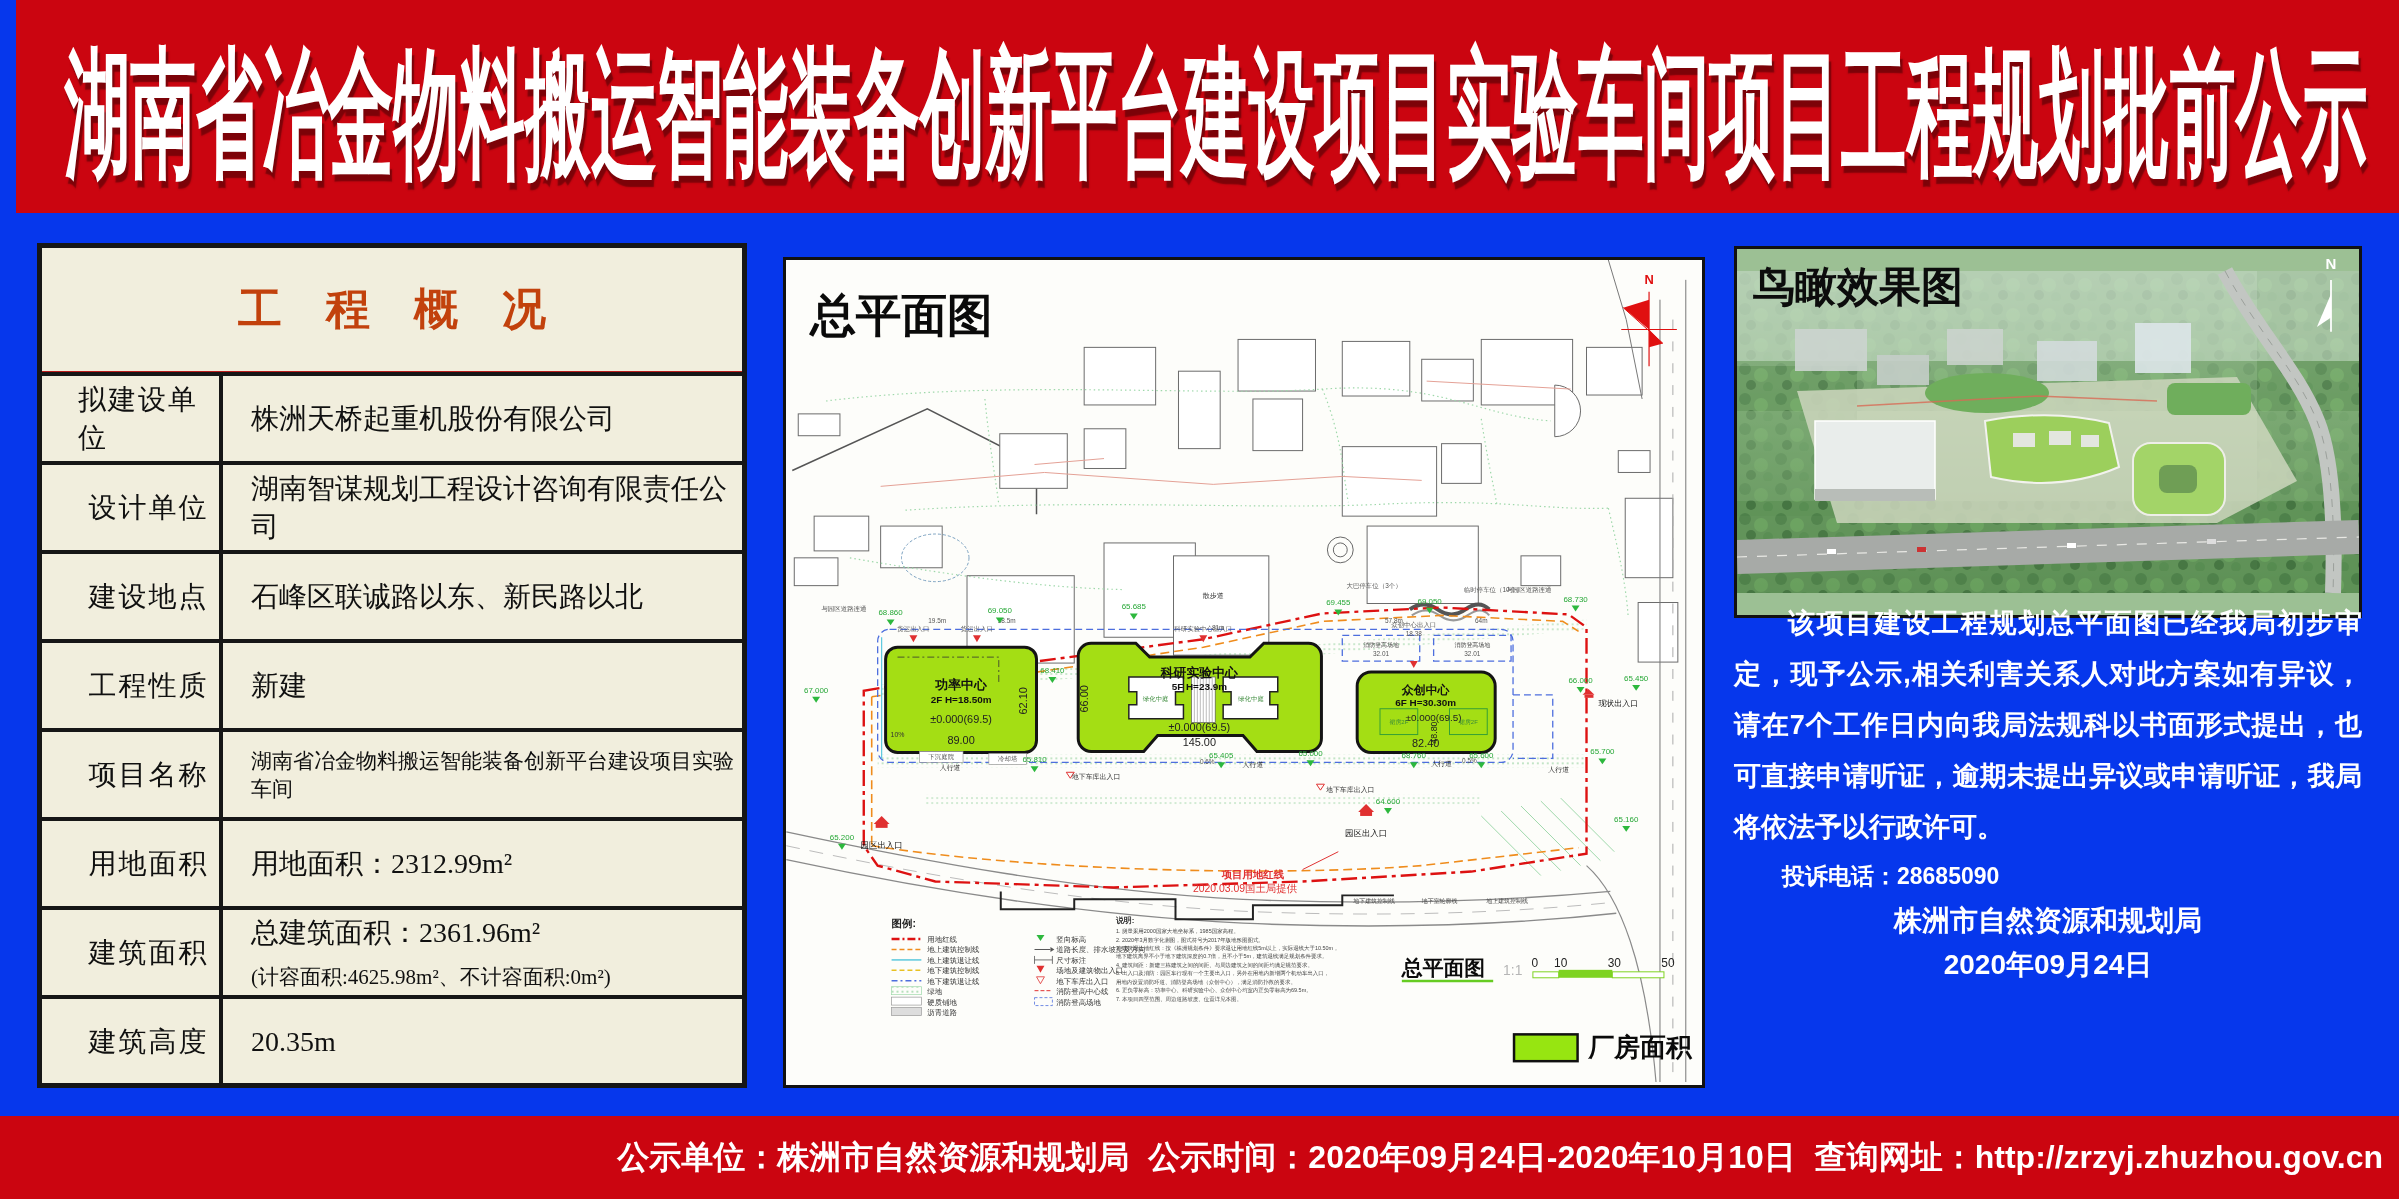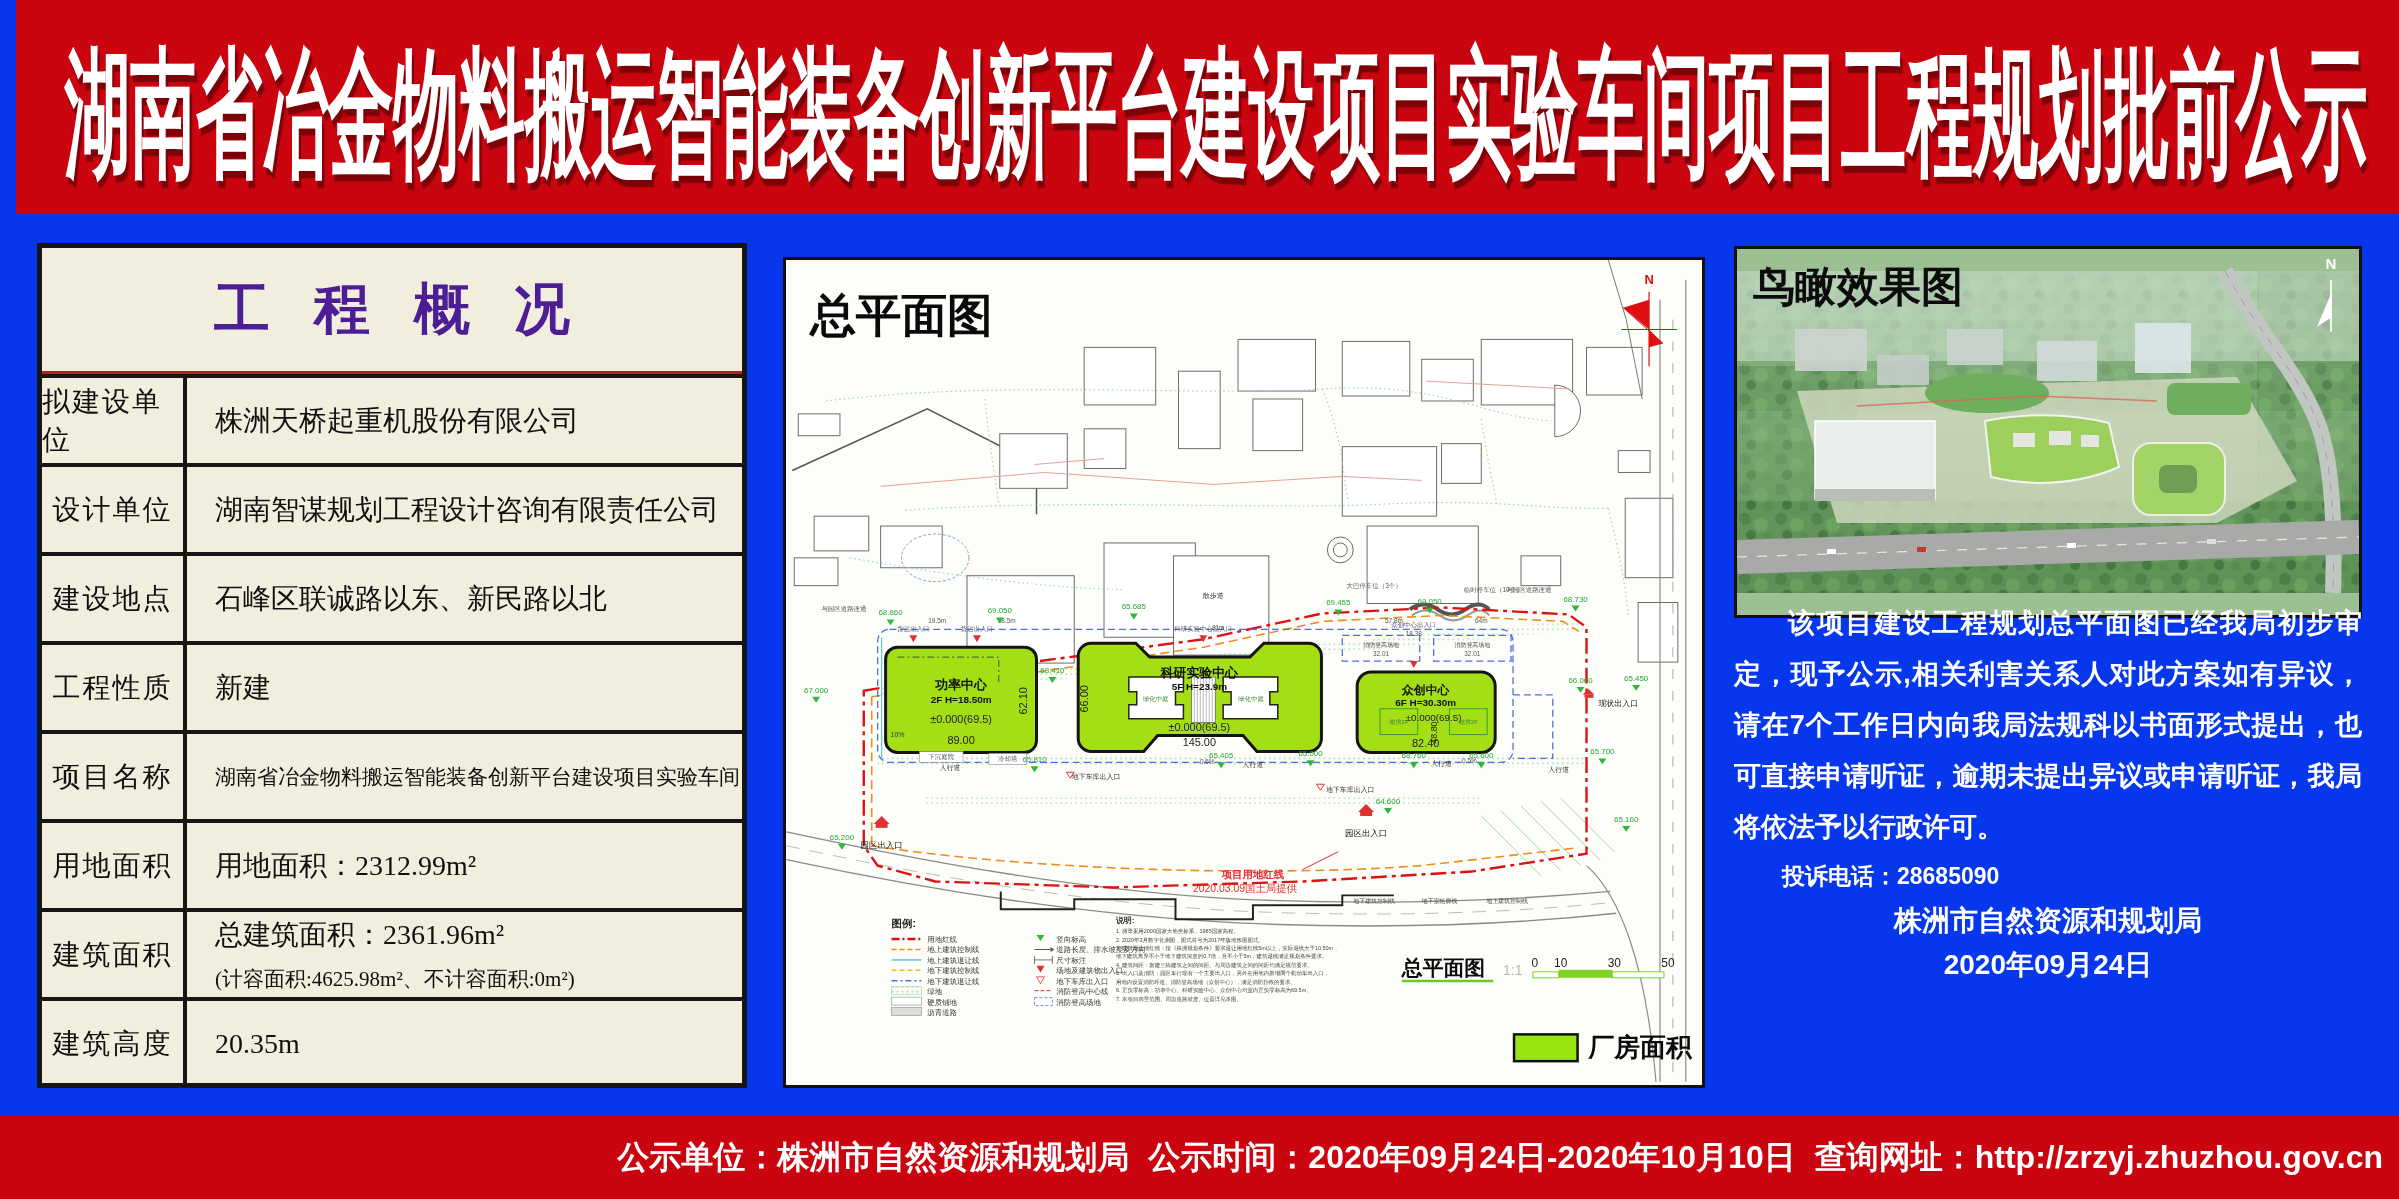--- a/index.html
+++ b/index.html
@@ -7,23 +7,23 @@
           font-family:"Liberation Sans",sans-serif;}
   
   .banner{position:absolute;left:16px;top:0;width:2399px;height:213px;background:#cb0510;
           display:flex;align-items:center;justify-content:center;}
   .banner-title{color:#ffffff;font-weight:900;font-size:140px;white-space:nowrap;
           transform:scaleX(0.47);transform-origin:center;letter-spacing:0;
           padding-top:18px;text-shadow:5px 7px 2px rgba(45,0,0,.5);}
   
   .overview{position:absolute;left:37px;top:243px;width:710px;height:845px;box-sizing:border-box;
           background:#f1eedd;border:5px solid #161616;font-family:"Liberation Serif",serif;}
-  .ov-title{height:123px;border-bottom:3px solid #b91c1c;display:flex;align-items:center;justify-content:center;
-          color:#4c1d95;font-size:56px;font-weight:bold;letter-spacing:44px;text-indent:44px;}
-  .ov-row{display:flex;height:89px;box-sizing:border-box;border-top:4px solid #161616;}
+  .ov-title{height:123px;border-bottom:1px solid #b91c1c;display:flex;align-items:center;justify-content:center;
+          color:#c2410c;font-size:44px;font-weight:bold;letter-spacing:44px;text-indent:44px;}
+  .ov-row{display:flex;height:89px;box-sizing:border-box;border-top:4px solid #161616;padding-left:36px;}
   .ov-row:first-of-type{border-top:none;}
   .ov-label{width:145px;box-sizing:border-box;border-right:4px solid #161616;display:flex;
           align-items:center;justify-content:center;font-size:28px;color:#101010;letter-spacing:2px;}
   .ov-value{flex:1;display:flex;flex-direction:column;justify-content:center;padding-left:28px;
           font-size:28px;color:#101010;}
   .ov-value .v2{font-size:21px;margin-top:11px;}
   .small-val{font-size:21px;}
   
   .plan{position:absolute;left:783px;top:257px;width:922px;height:831px;box-sizing:border-box;
         background:#fdfdfa;border:3px solid #111;}

